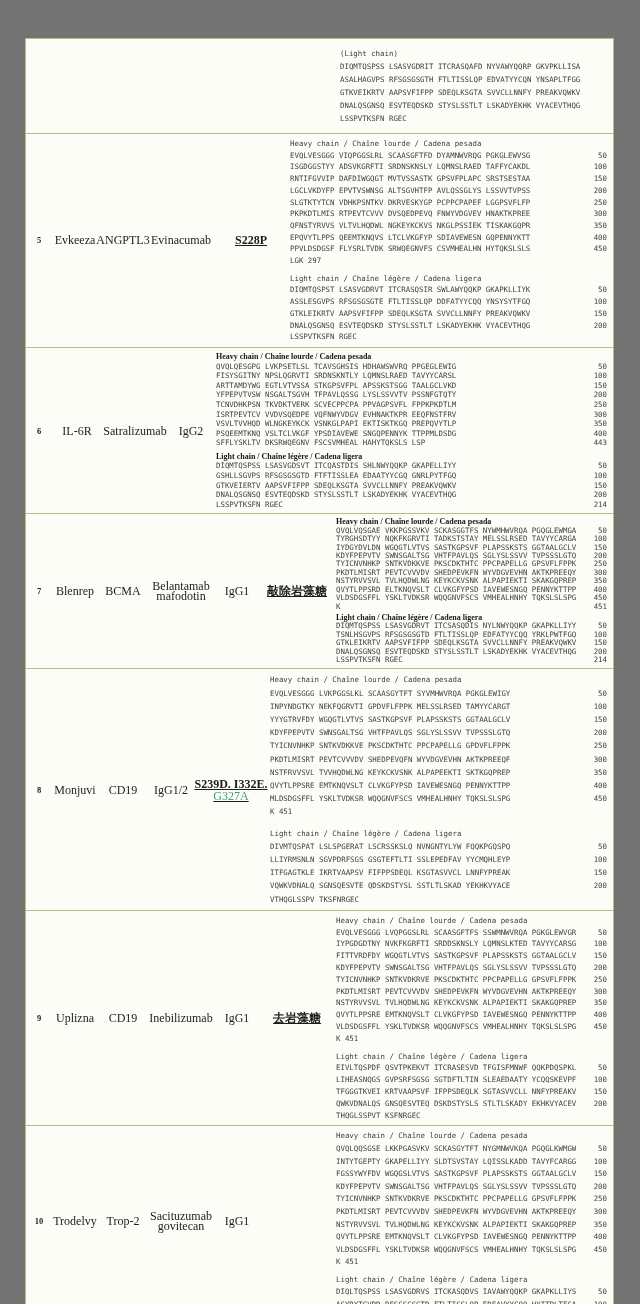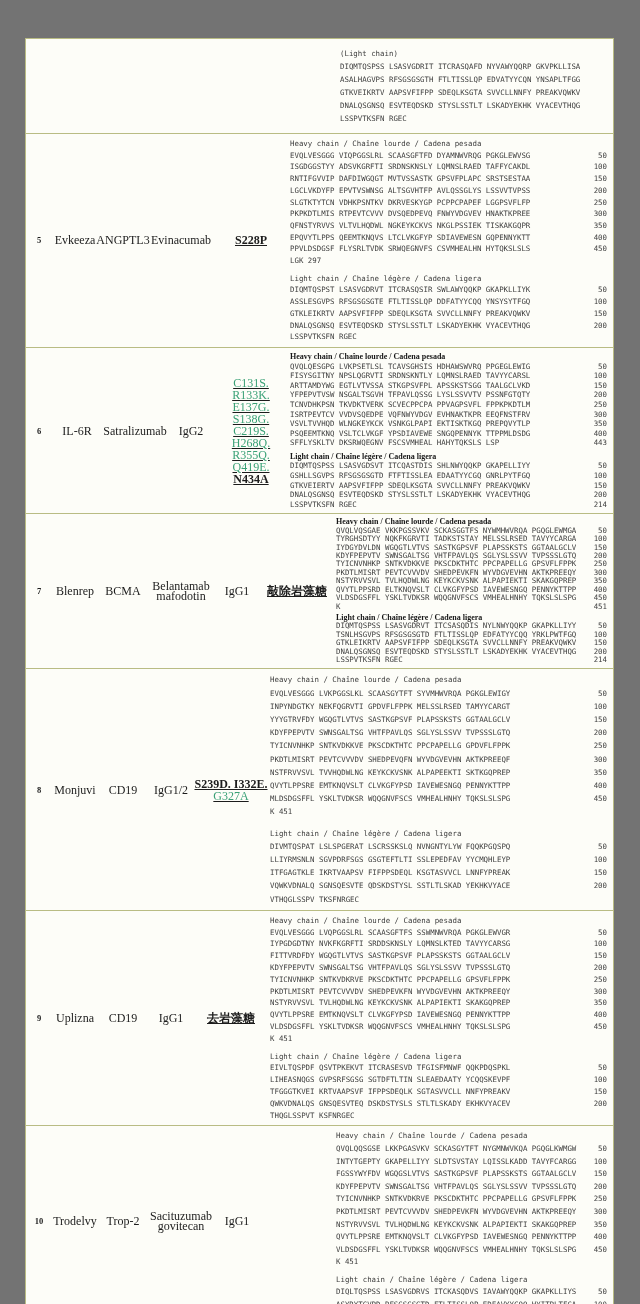--- a/index.html
+++ b/index.html
@@ -103,25 +103,20 @@
         </div>
         <div class="cell c-target">
           <div>IL-6R</div>
         </div>
         <div class="cell c-name">
           <div>Satralizumab</div>
         </div>
         <div class="cell c-igg">
           <div>IgG2</div>
         </div>
-        <div class="cell c-mut">
-          <div class="mut-line"><span class="seg-green">C131S. R133K. E137G.</span></div>
-          <div class="mut-line"><span class="seg-green">S138G. C219S. H268Q.</span></div>
-          <div class="mut-line"><span class="seg-green">R355Q. Q419E. </span><span class="seg-black">N434A</span></div>
-        </div>
         <div class="c-seq">
           <div class="blk">
             <div class="blk-label serif">Heavy chain / Chaîne lourde / Cadena pesada</div>
             <div class="seq-line"><span class="seq-text">QVQLQESGPG LVKPSETLSL TCAVSGHSIS HDHAWSWVRQ PPGEGLEWIG</span><span class="seq-num">50</span></div>
             <div class="seq-line"><span class="seq-text">FISYSGITNY NPSLQGRVTI SRDNSKNTLY LQMNSLRAED TAVYYCARSL</span><span class="seq-num">100</span></div>
             <div class="seq-line"><span class="seq-text">ARTTAMDYWG EGTLVTVSSA STKGPSVFPL APSSKSTSGG TAALGCLVKD</span><span class="seq-num">150</span></div>
             <div class="seq-line"><span class="seq-text">YFPEPVTVSW NSGALTSGVH TFPAVLQSSG LYSLSSVVTV PSSNFGTQTY</span><span class="seq-num">200</span></div>
             <div class="seq-line"><span class="seq-text">TCNVDHKPSN TKVDKTVERK SCVECPPCPA PPVAGPSVFL FPPKPKDTLM</span><span class="seq-num">250</span></div>
             <div class="seq-line"><span class="seq-text">ISRTPEVTCV VVDVSQEDPE VQFNWYVDGV EVHNAKTKPR EEQFNSTFRV</span><span class="seq-num">300</span></div>
             <div class="seq-line"><span class="seq-text">VSVLTVVHQD WLNGKEYKCK VSNKGLPAPI EKTISKTKGQ PREPQVYTLP</span><span class="seq-num">350</span></div>
@@ -225,20 +220,23 @@
       <div class="row r5">
         <div class="cell c-num">
           <div>9</div>
         </div>
         <div class="cell c-brand">
           <div>Uplizna</div>
         </div>
         <div class="cell c-target">
           <div>CD19</div>
         </div>
+        <div class="cell c-name">
+          <div>Inebilizumab</div>
+        </div>
         <div class="cell c-igg">
           <div>IgG1</div>
         </div>
         <div class="cell c-mut">
           <div class="mut-line"><span class="seg-black">去岩藻糖</span></div>
         </div>
         <div class="c-seq">
           <div class="blk">
             <div class="blk-label">Heavy chain / Chaîne lourde / Cadena pesada</div>
             <div class="seq-line"><span class="seq-text">EVQLVESGGG LVQPGGSLRL SCAASGFTFS SSWMNWVRQA PGKGLEWVGR</span><span class="seq-num">50</span></div>

